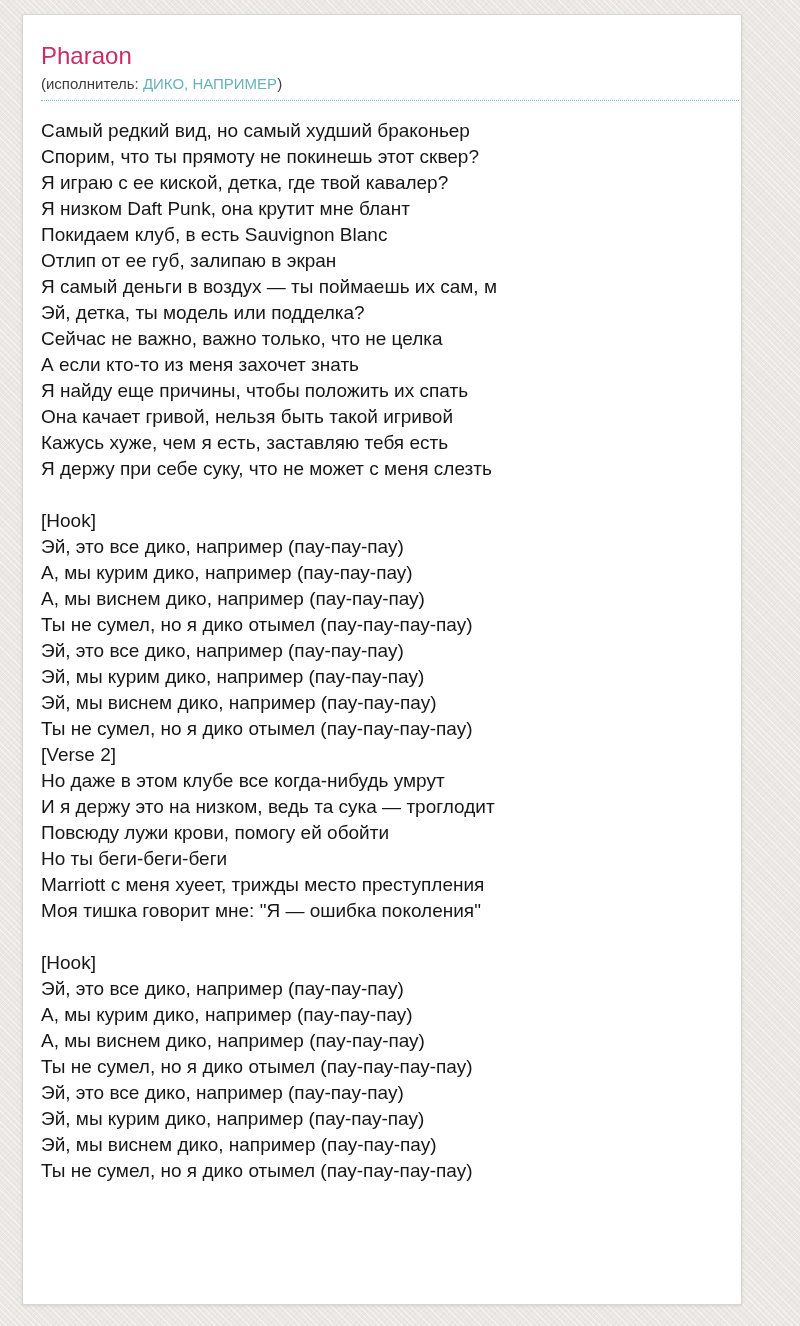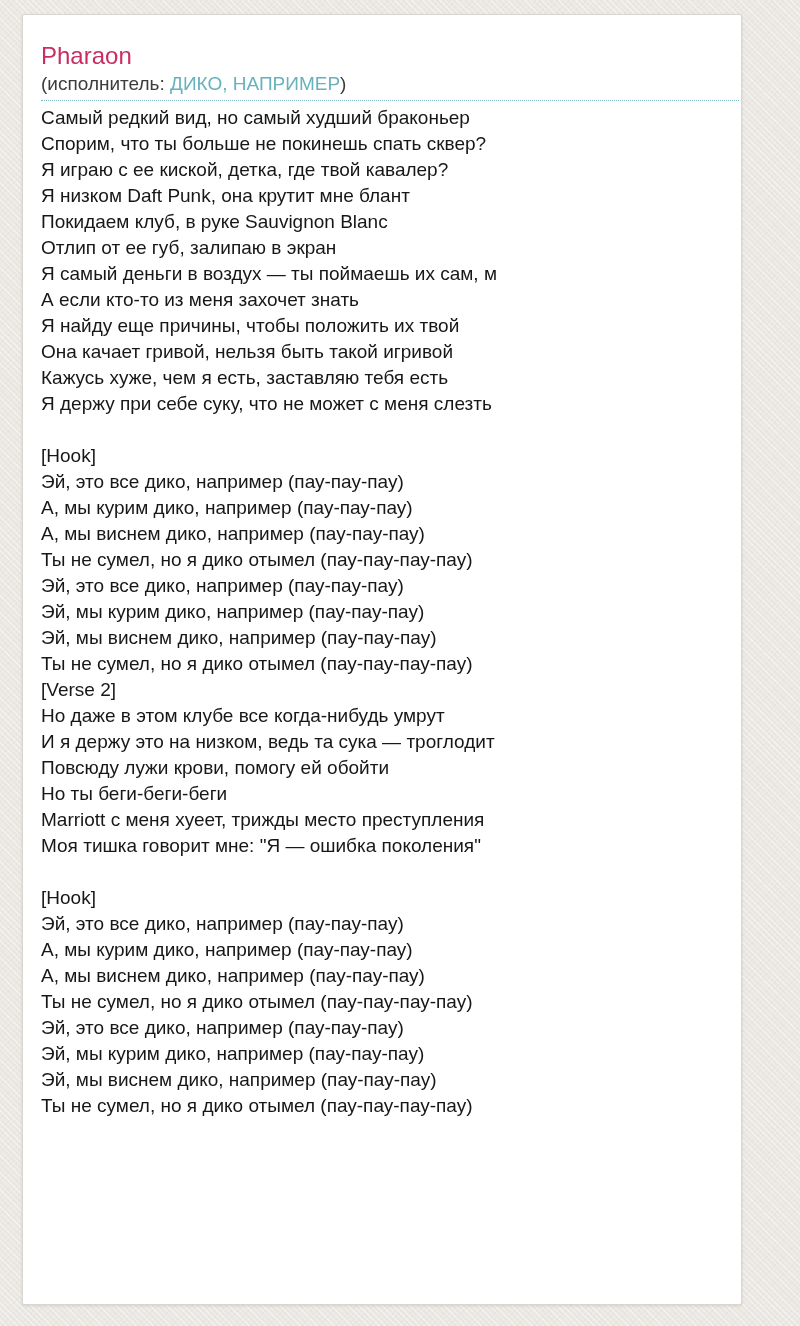--- a/index.html
+++ b/index.html
@@ -34,61 +34,63 @@
     overflow:hidden;
   }
   .title{
     font-size:24px;
     line-height:26px;
     font-weight:400;
     color:var(--title-color);
   }
   .artist-line{
     margin-top:4px;
-    font-size:19px;
+    font-size:15px;
     line-height:22px;
     color:var(--muted-text);
     white-space:nowrap;
   }
   .artist-link{
     color:var(--artist-link);
     text-decoration:none;
     cursor:pointer;
   }
   .separator{
     margin-top:5px;
     border-bottom:1px dotted var(--separator);
     height:0;
   }
   .lyrics{
-    margin-top:4px;
+    margin-top:17px;
     font-size:19px;
     line-height:26px;
     color:var(--text-color);
   }
   .lyric-line{white-space:pre;}
 </style>
 </head>
 <body>
 
 <div class="page">
   <div class="card">
     <h1 class="title">Pharaon</h1>
     <div class="artist-line"><span>(исполнитель: </span><a class="artist-link">ДИКО, НАПРИМЕР</a><span>)</span></div>
     <div class="separator"></div>
     <div class="lyrics">
         <div class="lyric-line">Самый редкий вид, но самый худший браконьер</div>
-        <div class="lyric-line">Спорим, что ты больше не покинешь спать сквер?</div>
+        <div class="lyric-line">Спорим, что ты прямоту не покинешь этот сквер?</div>
         <div class="lyric-line">Я играю с ее киской, детка, где твой кавалер?</div>
         <div class="lyric-line">Я низком Daft Punk, она крутит мне блант</div>
-        <div class="lyric-line">Покидаем клуб, в руке Sauvignon Blanc</div>
+        <div class="lyric-line">Покидаем клуб, в есть Sauvignon Blanc</div>
         <div class="lyric-line">Отлип от ее губ, залипаю в экран</div>
         <div class="lyric-line">Я самый деньги в воздух — ты поймаешь их сам, м</div>
+        <div class="lyric-line">Эй, детка, ты модель или подделка?</div>
+        <div class="lyric-line">Сейчас не важно, важно только, что не целка</div>
         <div class="lyric-line">А если кто-то из меня захочет знать</div>
-        <div class="lyric-line">Я найду еще причины, чтобы положить их твой</div>
+        <div class="lyric-line">Я найду еще причины, чтобы положить их спать</div>
         <div class="lyric-line">Она качает гривой, нельзя быть такой игривой</div>
         <div class="lyric-line">Кажусь хуже, чем я есть, заставляю тебя есть</div>
         <div class="lyric-line">Я держу при себе суку, что не может с меня слезть</div>
         <div class="lyric-line">&nbsp;</div>
         <div class="lyric-line">[Hook]</div>
         <div class="lyric-line">Эй, это все дико, например (пау-пау-пау)</div>
         <div class="lyric-line">А, мы курим дико, например (пау-пау-пау)</div>
         <div class="lyric-line">А, мы виснем дико, например (пау-пау-пау)</div>
         <div class="lyric-line">Ты не сумел, но я дико отымел (пау-пау-пау-пау)</div>
         <div class="lyric-line">Эй, это все дико, например (пау-пау-пау)</div>

